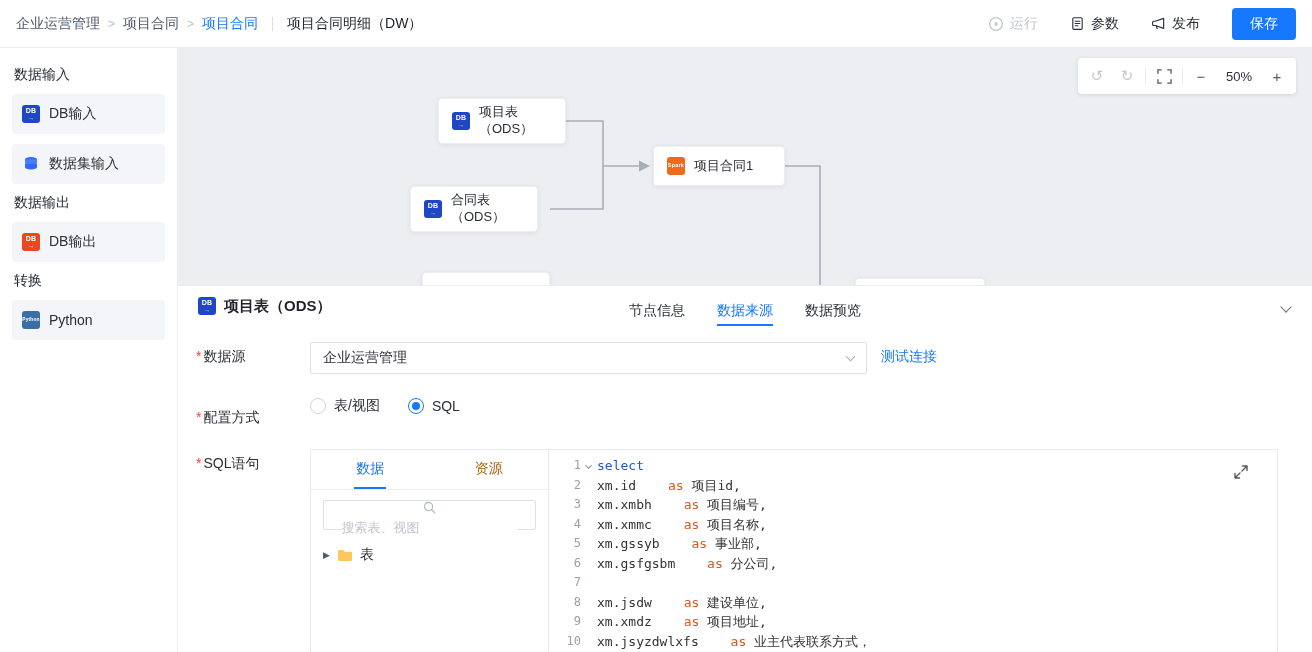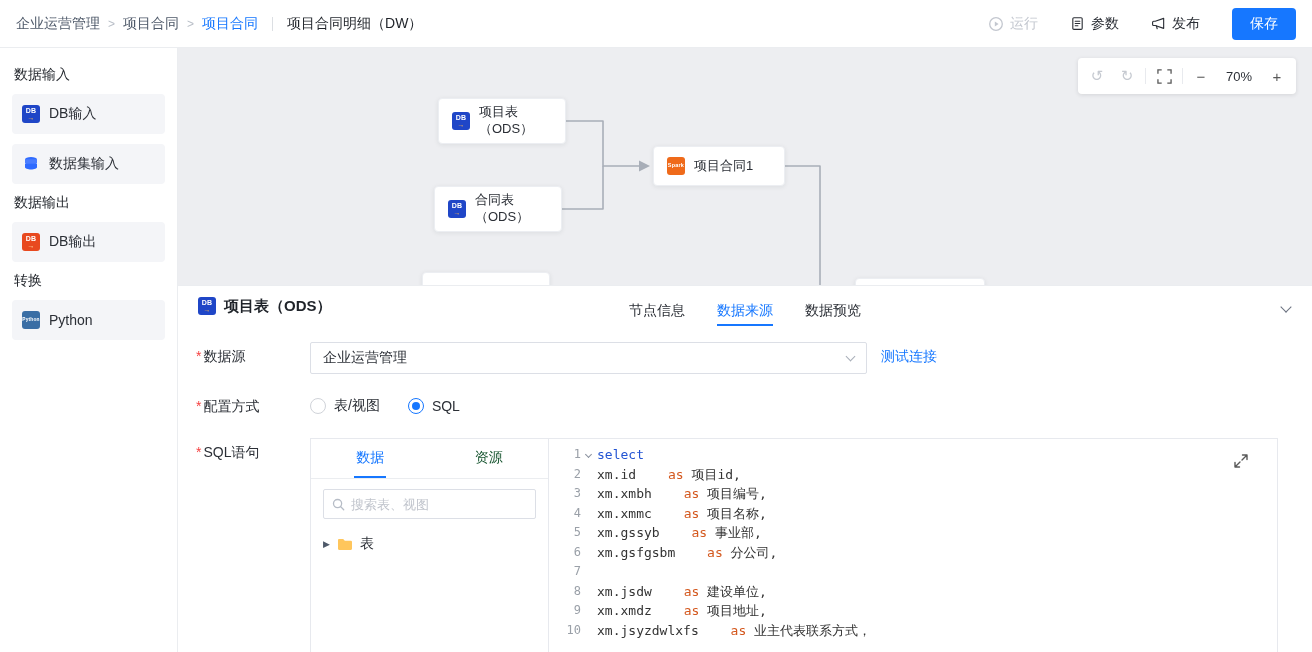--- a/index.html
+++ b/index.html
@@ -63,41 +63,41 @@
   .ptabs { position:absolute; left:50%; transform:translateX(-50%); top:0; height:40px; display:flex; align-items:stretch; }
   .ptab { margin:0 16px; display:flex; align-items:center; color:#2b2f36; cursor:pointer; border-bottom:2px solid transparent; padding-top:12px; }
   .ptab--active { color:#1677ff; border-bottom-color:#1677ff; }
   .chev { display:inline-block; width:8px; height:8px; border-right:1.5px solid #6b7280; border-bottom:1.5px solid #6b7280; transform:rotate(45deg); }
   .panel-collapse { position:absolute; right:22px; top:12px; cursor:pointer; }
 
   .form { padding:16px 34px 0 18px; }
   .frow { display:flex; align-items:flex-start; margin-bottom:22px; }
   .flabel { width:114px; flex:none; color:#2b2f36; padding-top:6px; }
   .star { color:#f53f3f; margin-right:2px; }
-  .frow--radios .flabel { padding-top:2px; }
+  .frow--radios .flabel { padding-top:2px;margin-top:11px; }
 
   .select { width:557px; height:32px; border:1px solid #dcdfe6; border-radius:2px; background:#fff; display:flex; align-items:center; justify-content:space-between; padding:0 12px; cursor:pointer; }
   .select .chev { width:7px; height:7px; border-color:#a8aeb8; margin-top:-3px; }
   .test-link { color:#1677ff; margin-left:14px; padding-top:6px; cursor:pointer; }
 
   .radio-group { display:flex; align-items:center; gap:28px; padding-top:1px; }
   .radio-opt { display:flex; align-items:center; gap:8px; cursor:pointer; }
   .radio { width:16px; height:16px; border:1px solid #d0d3d9; border-radius:50%; background:#fff; position:relative; flex:none; }
   .radio--checked { border-color:#1677ff; }
   .radio--checked::after { content:""; position:absolute; inset:3px; border-radius:50%; background:#1677ff; }
 
   
   .sql-box { width:968px; height:286px; border:1px solid #e7e9ee; display:flex; background:#fff; }
   .explorer { width:238px; flex:none; border-right:1px solid #e7e9ee; display:flex; flex-direction:column; }
   .ex-tabs { height:40px; flex:none; display:flex; border-bottom:1px solid #ebedf0; }
-  .ex-tab { flex:1; display:flex; align-items:center; justify-content:center; color:#14532d; cursor:pointer; }
+  .ex-tab { flex:1; display:flex; align-items:center; justify-content:center; color:#a16207; cursor:pointer; }
   .ex-tab span { padding:10px 2px 9px; border-bottom:2px solid transparent; }
   .ex-tab--active { color:#1677ff; }
   .ex-tab--active span { border-bottom-color:#1677ff; }
-  .search-box { margin:10px 12px 6px; height:30px; border:1px solid #dcdfe6; border-radius:2px; display:flex; align-items:center; padding:0 8px; gap:6px; }
+  .search-box { margin:10px 12px 6px; height:30px; border:1px solid #dcdfe6; border-radius:2px; display:flex; align-items:center; padding:0 8px; gap:6px;flex-direction:column; }
   .search-box input { border:none; outline:none; flex:1; font-size:13px; color:#2b2f36; font-family:inherit; min-width:0; }
   .search-box input::placeholder { color:#c0c4cc; }
   .tree { padding:10px 12px; }
   .tree-row { display:flex; align-items:center; gap:7px; cursor:pointer; }
   .caret { font-size:9px; color:#4e5969; }
   .tree-label { color:#2b2f36; }
 
   .editor { flex:1; position:relative; padding-top:6px; overflow:hidden; font-family:"DejaVu Sans Mono","Liberation Mono",monospace; }
   .code-row { display:flex; line-height:19.5px; font-size:13px; }
   .ln { width:32px; flex:none; text-align:right; color:#9aa0a8; font-size:12px; position:relative; }
@@ -206,21 +206,21 @@
         </svg>
 
         <div class="node" style="left:260px;top:50px;width:128px;height:46px;">
           <span class="badge badge--dbin">
               <i class="b-txt">DB</i>
               <i class="b-arrow">→</i>
             </span>
           <span class="node-text"><span>项目表</span><br><span>（ODS）</span></span>
         </div>
 
-        <div class="node" style="left:256px;top:138px;width:128px;height:46px;">
+        <div class="node" style="left:232px;top:138px;width:128px;height:46px;">
           <span class="badge badge--dbin">
               <i class="b-txt">DB</i>
               <i class="b-arrow">→</i>
             </span>
           <span class="node-text"><span>合同表</span><br><span>（ODS）</span></span>
         </div>
 
         <div class="node" style="left:475px;top:98px;width:132px;height:40px;">
           <span class="badge badge--spark">
               <i class="b-txt">Spark</i>
@@ -235,21 +235,21 @@
           <span class="zbtn zbtn--dim">↺</span>
           <span class="zbtn zbtn--dim">↻</span>
           <span class="zdiv"></span>
           <span class="zbtn">
             <svg width="15" height="15" viewBox="0 0 16 16">
                 <path d="M1 5 V1 H5 M11 1 H15 V5 M15 11 V15 H11 M5 15 H1 V11" fill="none" stroke="#595959" stroke-width="1.4"></path>
               </svg>
           </span>
           <span class="zdiv"></span>
           <span class="zbtn">−</span>
-          <span class="zoom-val">70%</span>
+          <span class="zoom-val">50%</span>
           <span class="zbtn">+</span>
         </div>
       </div>
 
       <div class="panel">
         <div class="panel-head">
           <div class="panel-title-wrap">
             <span class="badge badge--dbin">
                 <i class="b-txt">DB</i>
                 <i class="b-arrow">→</i>

